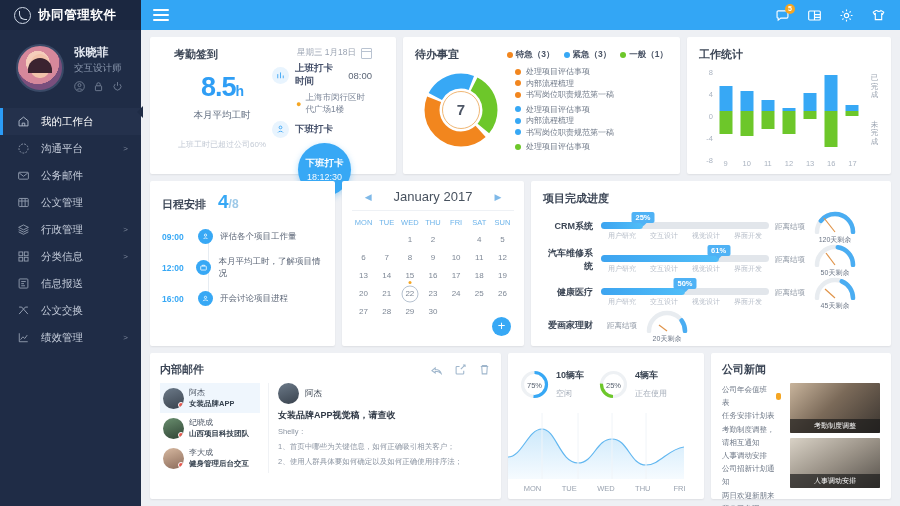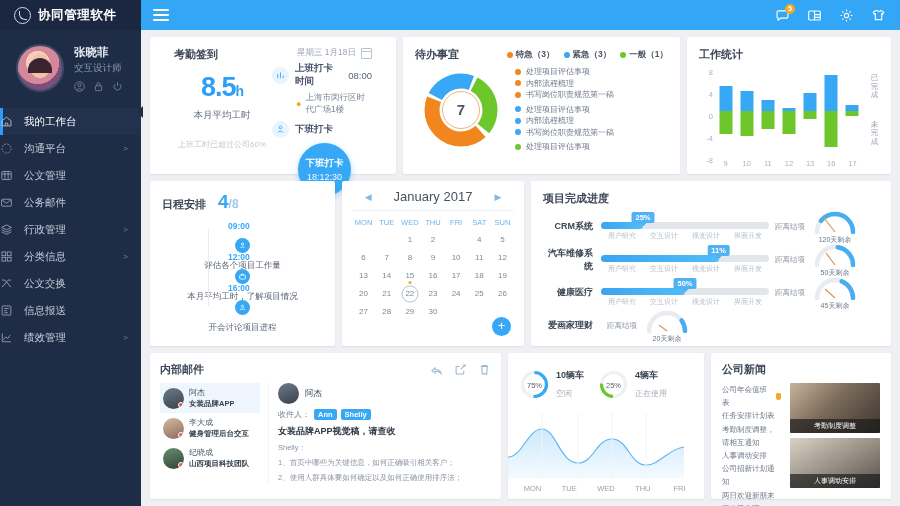--- a/index.html
+++ b/index.html
@@ -41,21 +41,21 @@
   .profile-info { display: flex; flex-direction: column; gap: 2px; }
   .profile-name { color: #e8edf5; font-size: 11.5px; font-weight: bold; }
   .profile-role { color: #8a97ad; font-size: 9.5px; }
   .profile-icons { display: flex; gap: 8px; margin-top: 4px; }
   .pic { width: 11px; height: 11px; opacity: .75; }
   .pic svg { display:block; }
 
   .menu { margin-top: 4px; }
   .menu-item {
     height: 27px; display: flex; align-items: center; gap: 11px;
-    color: #c3cbd9; font-size: 10.5px; cursor: pointer; position: relative;
+    padding-left: 17px; color: #c3cbd9; font-size: 10.5px; cursor: pointer; position: relative;
   }
   .menu-item .mi-icon { width: 13px; height: 13px; flex: 0 0 13px; opacity: .85; }
   .menu-item .mi-icon svg { display:block; }
   .menu-item.active { background: #24314c; color: #fff; }
   .menu-item.active::before {
     content:""; position:absolute; left:0; top:0; bottom:0; width:3px; background:#2b9cf7;
   }
   .menu-item .chev { position: absolute; right: 13px; font-size: 8px; color: #7c879b; }
   .collapse-arrow {
     position: absolute; left: 137px; top: 106px; width: 0; height: 0;
@@ -151,21 +151,21 @@
   .sl-top { position: absolute; top: 10px; right: 0; width: 9px; line-height: 8.5px; text-align:center; }
   .sl-bot { position: absolute; bottom: 22px; right: 0; width: 9px; line-height: 8.5px; text-align:center; }
 
   
   .c-sched { width: 185px; height: 165px; padding: 10px 12px; flex: 0 0 185px; }
   .sched-head { display: flex; align-items: baseline; gap: 12px; }
   .sched-count { font-size: 19px; color: #37a8f5; font-weight: bold; }
   .sched-count small { font-size: 12px; color: #9dc9e8; }
   .sched-list { margin-top: 8px; position: relative; }
   .sched-list::before { content:""; position: absolute; left: 46px; top: 8px; bottom: 8px; width: 1px; background: #e6ecf2; }
-  .sched-item { display: flex; align-items: center; gap: 7px; height: 31px; flex-direction: column; }
+  .sched-item { display: flex; align-items: center; gap: 7px; height: 31px; }
   .s-time { width: 29px; font-size: 8.5px; color: #37a8f5; font-weight: bold; }
   .s-ic {
     width: 15px; height: 15px; border-radius: 50%; background: #37a8f5; color: #fff;
     display: flex; align-items: center; justify-content: center; flex: 0 0 15px; z-index: 1;
   }
   .s-ic svg { display:block; }
   .s-txt { font-size: 8.5px; color: #5b6576; }
 
   
   .c-cal { width: 182px; height: 165px; padding: 8px 10px; flex: 0 0 182px; }
@@ -333,35 +333,35 @@
           <svg viewBox="0 0 16 16" width="13" height="13" fill="none" stroke="#aab4c5" stroke-width="1.1" stroke-dasharray="2.2 1.6">
             <circle cx="8" cy="8" r="5.6"></circle>
           </svg>
         </span>
         <span>沟通平台</span>
         <span class="chev">&gt;</span>
       </div>
       <div class="menu-item">
         <span class="mi-icon">
           <svg viewBox="0 0 16 16" width="13" height="13" fill="none" stroke="#aab4c5" stroke-width="1.1">
-            <rect x="2.2" y="3" width="11.6" height="10" rx="1"></rect>
-              <path d="M6 3v10M10 3v10M2.2 6.2h11.6"></path>
+            <rect x="2" y="4" width="12" height="8.5" rx="1"></rect>
+              <path d="M2.6 4.8L8 9l5.4-4.2"></path>
           </svg>
         </span>
-        <span>公文管理</span>
+        <span>公务邮件</span>
         <span class="chev"></span>
       </div>
       <div class="menu-item">
         <span class="mi-icon">
           <svg viewBox="0 0 16 16" width="13" height="13" fill="none" stroke="#aab4c5" stroke-width="1.1">
-            <rect x="2" y="4" width="12" height="8.5" rx="1"></rect>
-              <path d="M2.6 4.8L8 9l5.4-4.2"></path>
+            <rect x="2.2" y="3" width="11.6" height="10" rx="1"></rect>
+              <path d="M6 3v10M10 3v10M2.2 6.2h11.6"></path>
           </svg>
         </span>
-        <span>公务邮件</span>
+        <span>公文管理</span>
         <span class="chev"></span>
       </div>
       <div class="menu-item">
         <span class="mi-icon">
           <svg viewBox="0 0 16 16" width="13" height="13" fill="none" stroke="#aab4c5" stroke-width="1.1">
             <path d="M8 2.4L14 5.4 8 8.4 2 5.4z"></path>
               <path d="M2 8.2l6 3 6-3"></path>
               <path d="M2 10.9l6 3 6-3"></path>
           </svg>
         </span>
@@ -375,35 +375,35 @@
               <rect x="9" y="2.4" width="4.6" height="4.6"></rect>
             <rect x="2.4" y="9" width="4.6" height="4.6"></rect>
               <rect x="9" y="9" width="4.6" height="4.6"></rect>
           </svg>
         </span>
         <span>分类信息</span>
         <span class="chev">&gt;</span>
       </div>
       <div class="menu-item">
         <span class="mi-icon">
-          <svg viewBox="0 0 16 16" width="13" height="13" fill="none" stroke="#aab4c5" stroke-width="1.2">
-            <path d="M2.6 3.8h3.2L13.4 12.4M13.4 3.8h-3.2L2.6 12.4"></path>
-          </svg>
-        </span>
-        <span>公文交换</span>
-        <span class="chev"></span>
-      </div>
-      <div class="menu-item">
-        <span class="mi-icon">
           <svg viewBox="0 0 16 16" width="13" height="13" fill="none" stroke="#aab4c5" stroke-width="1.1">
             <rect x="2.6" y="2.4" width="10.8" height="11.2" rx="1"></rect>
               <path d="M5.2 5.6h5.6M5.2 8.2h3.4M5.2 10.8h4.6"></path>
           </svg>
         </span>
         <span>信息报送</span>
+        <span class="chev"></span>
+      </div>
+      <div class="menu-item">
+        <span class="mi-icon">
+          <svg viewBox="0 0 16 16" width="13" height="13" fill="none" stroke="#aab4c5" stroke-width="1.2">
+            <path d="M2.6 3.8h3.2L13.4 12.4M13.4 3.8h-3.2L2.6 12.4"></path>
+          </svg>
+        </span>
+        <span>公文交换</span>
         <span class="chev"></span>
       </div>
       <div class="menu-item">
         <span class="mi-icon">
           <svg viewBox="0 0 16 16" width="13" height="13" fill="none" stroke="#aab4c5" stroke-width="1.1">
             <path d="M2.8 2.8v10.4h10.4"></path>
               <path d="M4.4 10.6l2.8-3.4 2.4 2 3-4.2"></path>
           </svg>
         </span>
         <span>绩效管理</span>
@@ -717,21 +717,21 @@
                   <div class="gauge-val">120天剩余</div>
                 </div>
               </div>
             </div>
 
             <div class="proj-row">
               <div class="p-name">汽车维修系统</div>
               <div class="p-barzone">
                 <div class="p-track">
                   <div class="p-fill" style="width:70%"></div>
-                  <div class="p-tip" style="left:70%">11%</div>
+                  <div class="p-tip" style="left:70%">61%</div>
                 </div>
                 <div class="p-stages">
                   <span>用户研究</span>
                   <span>交互设计</span>
                   <span>视觉设计</span>
                   <span>界面开发</span>
                 </div>
               </div>
               <div class="p-gauge-zone">
                 <div class="p-gl">距离结项</div>
@@ -826,43 +826,38 @@
           <div class="mail-body">
             <div class="mail-list">
               <div class="mail-li active">
                 <span class="m-av a1"></span>
                 <span class="m-meta">
                   <span class="m-name">阿杰</span>
                   <span class="m-sub">女装品牌APP</span>
                 </span>
               </div>
               <div class="mail-li">
+                <span class="m-av a3"></span>
+                <span class="m-meta">
+                  <span class="m-name">纪晓成</span>
+                  <span class="m-sub">山西项目科技团队</span>
+                </span>
+              </div>
+              <div class="mail-li">
                 <span class="m-av a2"></span>
                 <span class="m-meta">
                   <span class="m-name">李大成</span>
                   <span class="m-sub">健身管理后台交互</span>
                 </span>
               </div>
-              <div class="mail-li">
-                <span class="m-av a3"></span>
-                <span class="m-meta">
-                  <span class="m-name">纪晓成</span>
-                  <span class="m-sub">山西项目科技团队</span>
-                </span>
-              </div>
             </div>
             <div class="mail-detail">
               <div class="md-from">
                 <span class="m-av a1"></span>
                 <span class="md-name">阿杰</span>
-              </div>
-              <div class="md-to">
-                <span>收件人：</span>
-                <span class="chip">Ann</span>
-                <span class="chip">Shelly</span>
               </div>
               <div class="md-title">女装品牌APP视觉稿，请查收</div>
               <div class="md-line">Shelly：</div>
               <div class="md-line">1、首页中哪些为关键信息，如何正确吸引相关客户；</div>
               <div class="md-line">2、使用人群具体要如何确定以及如何正确使用排序法；</div>
 
             </div>
           </div>
         </section>
 

